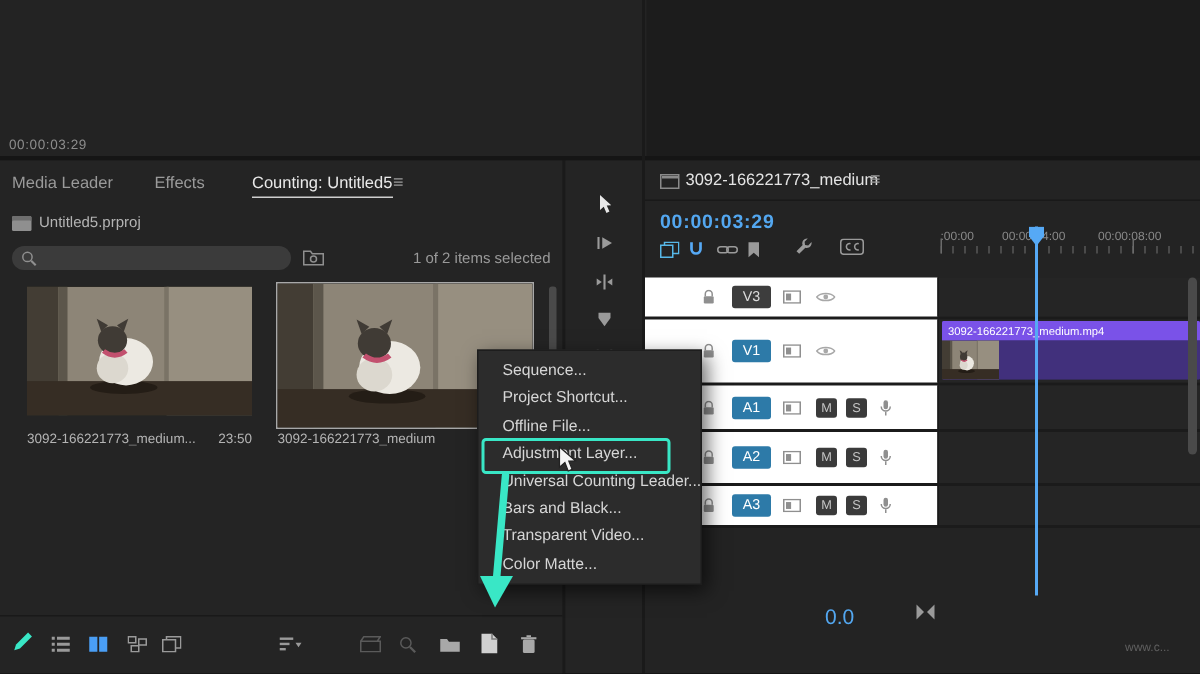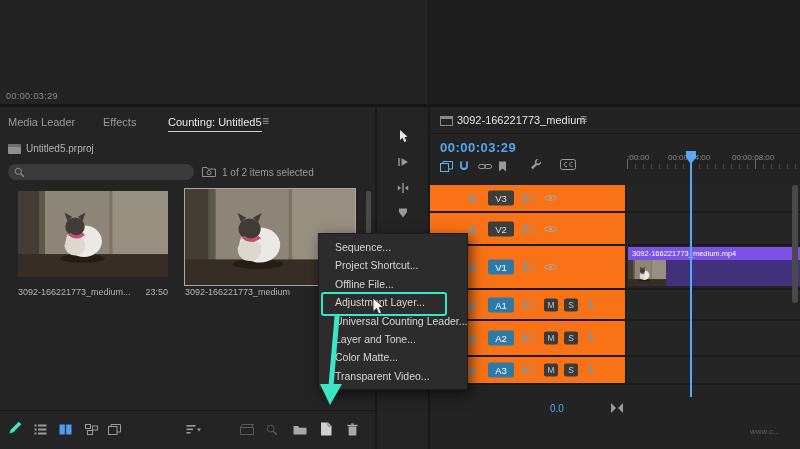--- a/index.html
+++ b/index.html
@@ -4,21 +4,21 @@
 <style>
   html,body{margin:0;padding:0;background:#101010}
   .app{position:relative;width:800px;height:449px;background:#1e1e1e;overflow:hidden;
        font-family:"Liberation Sans",sans-serif;color:#bbb;-webkit-font-smoothing:antialiased}
   .abs{position:absolute}
   .tab{font-size:11px;color:#9a9a9a;white-space:nowrap;cursor:default}
   .tab.active{color:#e9e9e9;padding-bottom:3px;border-bottom:1px solid #cfcfcf}
   .menu{background:#2c2c2c;border:1px solid #1d1d1d;box-shadow:3px 4px 12px rgba(0,0,0,.6);padding:4px 0;z-index:50}
   .mi{height:18.4px;line-height:18.4px;font-size:10.5px;padding-left:16px;color:#d6d6d6;white-space:nowrap}
   .trow{position:relative;display:flex;border-bottom:2px solid #1b1b1b}
-  .thead{position:relative;width:195px;background:#f97316;flex:none}
+  .thead{position:relative;width:195px;background:#ffffff;flex:none}
   .tlane{position:relative;flex:1;background:#252525;border-left:1px solid #1a1a1a}
   .tico{position:absolute;top:50%;transform:translateY(-50%);display:flex}
   .tbadge{position:absolute;top:50%;transform:translateY(-50%);width:26px;height:15px;background:#3d3d3d;
           border-radius:2px;color:#dcdcdc;font-size:9.5px;line-height:15px;text-align:center}
   .tbadge.on{background:#2d7aa8;color:#fff}
   .msbtn{position:absolute;top:50%;transform:translateY(-50%);width:14px;height:13px;background:#3a3a3a;
          border-radius:2px;color:#c4c4c4;font-size:8.5px;text-align:center;line-height:13px}
   .clip{position:absolute;left:2px;top:1px;right:0;bottom:2px;background:#41307c;border-radius:1px;overflow:hidden}
   .clip-name{height:13px;background:#7a52e8;color:#fff;font-size:7.5px;line-height:13px;padding-left:4px;
              white-space:nowrap;overflow:hidden}
@@ -69,21 +69,21 @@
     <div class="abs" style="left:8px;top:57px;width:186px;height:16px;background:#3b3b3b;border-radius:8px">
       <svg width="11" height="11" style="position:absolute;left:6px;top:3px" viewBox="0 0 11 11">
         <circle cx="4.3" cy="4.3" r="3.1" fill="none" stroke="#8f8f8f"></circle>
         <line x1="6.8" y1="6.8" x2="9.8" y2="9.8" stroke="#8f8f8f" stroke-width="1.4"></line>
       </svg>
     </div>
     <svg class="abs" width="14" height="13" style="left:202px;top:58px" viewBox="0 0 14 13">
       <path d="M0.5 2.5 h4.5 l1.2 1.6 H13.5 V11.5 H0.5 Z" fill="none" stroke="#8f8f8f"></path>
       <circle cx="7" cy="7.6" r="2" fill="none" stroke="#8f8f8f"></circle>
     </svg>
-    <span class="abs" style="left:222px;top:60px;width:145px;font-size:10px;color:#9a9a9a;white-space:nowrap">1 of 2 items selected</span>
+    <span class="abs" style="left:222px;top:60px;width:145px;text-align:right;font-size:10px;color:#9a9a9a;white-space:nowrap">1 of 2 items selected</span>
 
     <div class="abs thumb" style="left:18px;top:84px;width:150px;height:86px">
       <svg viewBox="0 0 100 60" preserveAspectRatio="none" width="100%" height="100%">
           <use href="#cat-scene"></use>
         </svg>
     </div>
     <div class="abs thumb" style="left:185px;top:82px;width:170px;height:96px;box-shadow:0 0 0 1px #a8a8a8">
       <svg viewBox="0 0 100 60" preserveAspectRatio="none" width="100%" height="100%">
           <use href="#cat-scene"></use>
         </svg>
@@ -246,44 +246,20 @@
           <span class="tico" style="left:114px">
             <svg width="13" height="8" viewBox="0 0 13 8">
                 <path d="M0.5 4 C3 0.8 10 0.8 12.5 4 C10 7.2 3 7.2 0.5 4 Z" fill="none" stroke="#a8a8a8"></path>
                 <circle cx="6.5" cy="4" r="1.6" fill="#a8a8a8"></circle>
               </svg>
           </span>
         </div>
         <div class="tlane"></div>
       </div>
 
-      <div class="trow" style="height:31px">
-        <div class="thead">
-          <span class="tico" style="left:38px">
-            <svg width="9" height="10" viewBox="0 0 9 10">
-                <path d="M2.2 4.5 V3 a2.3 2.3 0 0 1 4.6 0 v1.5" fill="none" stroke="#8f8f8f"></path>
-                <rect x="1.2" y="4.5" width="6.6" height="4.8" rx="0.8" fill="#8f8f8f"></rect>
-              </svg>
-          </span>
-          <span class="tbadge" style="left:58px">V2</span>
-          <span class="tico" style="left:92px">
-            <svg width="12" height="9" viewBox="0 0 12 9">
-                <rect x="0.5" y="0.5" width="11" height="8" fill="none" stroke="#8f8f8f"></rect>
-                <rect x="2" y="2.2" width="3.4" height="4.6" fill="#8f8f8f"></rect>
-              </svg>
-          </span>
-          <span class="tico" style="left:114px">
-            <svg width="13" height="8" viewBox="0 0 13 8">
-                <path d="M0.5 4 C3 0.8 10 0.8 12.5 4 C10 7.2 3 7.2 0.5 4 Z" fill="none" stroke="#a8a8a8"></path>
-                <circle cx="6.5" cy="4" r="1.6" fill="#a8a8a8"></circle>
-              </svg>
-          </span>
-        </div>
-        <div class="tlane"></div>
-      </div>
 
       <div class="trow" style="height:42px">
         <div class="thead">
           <span class="tico" style="left:38px">
             <svg width="9" height="10" viewBox="0 0 9 10">
                 <path d="M2.2 4.5 V3 a2.3 2.3 0 0 1 4.6 0 v1.5" fill="none" stroke="#8f8f8f"></path>
                 <rect x="1.2" y="4.5" width="6.6" height="4.8" rx="0.8" fill="#8f8f8f"></rect>
               </svg>
           </span>
           <span class="tbadge on" style="left:58px">V1</span>
@@ -393,37 +369,37 @@
               </svg>
           </span>
         </div>
         <div class="tlane"></div>
       </div>
     </div>
 
     <div class="abs" style="left:260px;top:44px;width:2px;height:246px;background:#56a9f5;z-index:20"></div>
     <div class="abs" style="left:256px;top:44px;width:10px;height:13px;background:#56a9f5;clip-path:polygon(0 0,100% 0,100% 50%,50% 100%,0 50%);z-index:21"></div>
 
-    <span class="abs" style="left:120px;top:296px;font-size:10px;color:#53a7f0">0.0</span>
+    <span class="abs" style="left:120px;top:296px;font-size:14px;color:#53a7f0">0.0</span>
     <svg class="abs" width="14" height="12" style="left:180px;top:295px" viewBox="0 0 14 12">
       <path d="M1 1 v10 l5-5 z" fill="#9a9a9a"></path>
         <path d="M13 1 v10 l-5-5 z" fill="#9a9a9a"></path>
     </svg>
     <div class="abs" style="left:362px;top:78px;width:6px;height:118px;background:#4a4a4a;border-radius:3px"></div>
   </div>
 
   <div class="abs menu" style="left:318px;top:233px;width:148px">
     <div class="mi">Sequence...</div>
     <div class="mi">Project Shortcut...</div>
     <div class="mi">Offline File...</div>
     <div class="mi">Adjustment Layer...</div>
     <div class="mi">Universal Counting Leader...</div>
-    <div class="mi">Layer and Tone...</div>
+    <div class="mi">Bars and Black...</div>
+    <div class="mi">Transparent Video...</div>
     <div class="mi">Color Matte...</div>
-    <div class="mi">Transparent Video...</div>
     <div class="abs" style="left:2px;top:58px;width:122px;height:20px;border:2px solid #39e7c6;border-radius:3px"></div>
   </div>
 
   <svg class="abs" width="56" height="100" style="left:310px;top:312px;z-index:60" viewBox="0 0 56 100">
     <line x1="27" y1="5" x2="21" y2="74" stroke="#39e7c6" stroke-width="5" stroke-linecap="round"></line>
     <polygon points="10,72 32,72 20,93" fill="#39e7c6"></polygon>
   </svg>
 
   <svg class="abs" width="13" height="19" style="left:372px;top:297px;z-index:70" viewBox="0 0 13 19">
     <path d="M1 1 L1 14.5 L4.6 11.4 L6.8 17 L9.4 15.9 L7.2 10.4 L11.6 10.2 Z" fill="#f4f4f4" stroke="#222" stroke-width="0.8"></path>

